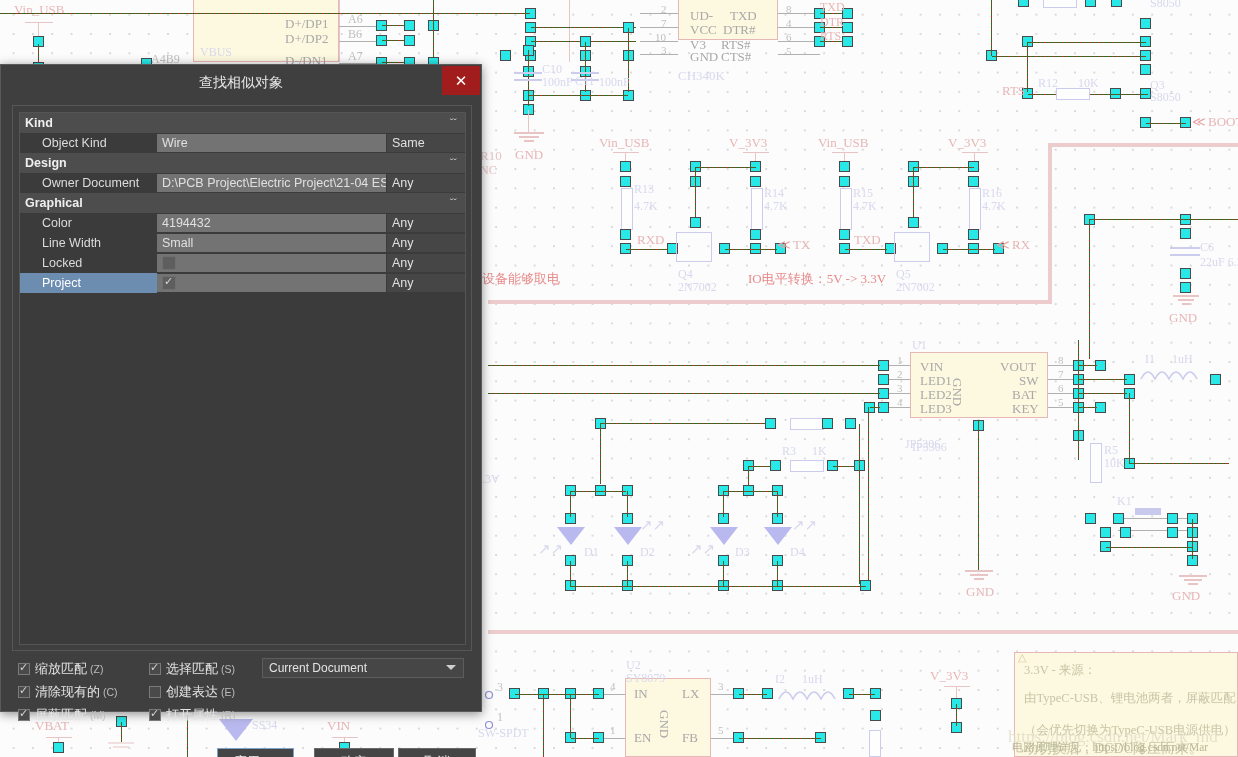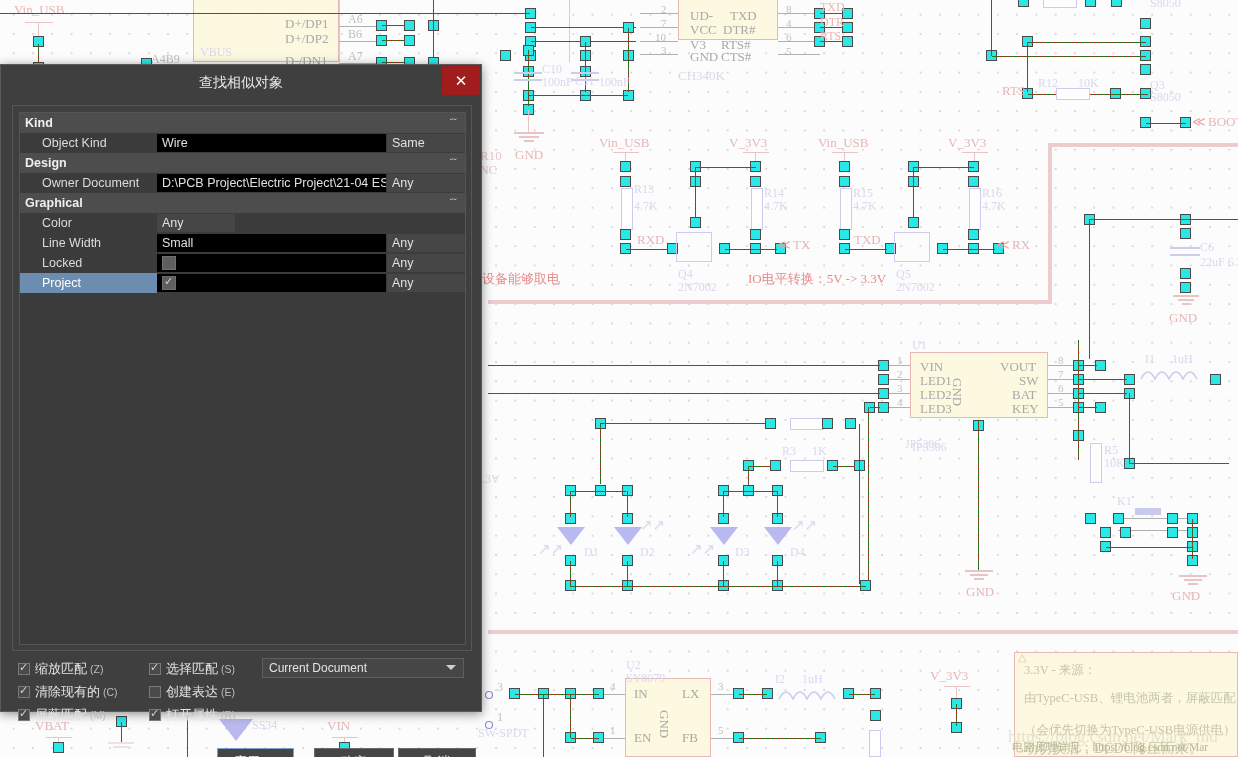--- a/index.html
+++ b/index.html
@@ -71,21 +71,21 @@
     background:#3b3b3b;border:1px solid #555;box-sizing:border-box;overflow:hidden;}
 
   .grow{display:flex;height:20px;align-items:stretch;font-size:12.5px;}
   .grow.cat{background:#4d4d4d;}
   .grow.item{background:#3b3b3b;}
   .gc-name{width:137px;color:#e2e2e2;padding-left:4px;box-sizing:border-box;
     display:flex;align-items:center;}
   .grow.cat .gc-name{font-weight:bold;color:#efefef;padding-left:5px;}
   .grow.item .gc-name{padding-left:22px;color:#dcdcdc;}
   .gc-val{flex:1;color:#e0e0e0;display:flex;align-items:center;padding-left:5px;
-    box-sizing:border-box;background:#000000;margin:1px 1px 1px 0;overflow:hidden;
+    box-sizing:border-box;background:#737373;margin:1px 1px 1px 0;overflow:hidden;
     white-space:nowrap;}
   .grow.cat .gc-val{background:transparent;margin:0;}
   .gc-mode{width:78px;color:#e0e0e0;display:flex;align-items:center;padding-left:5px;
     box-sizing:border-box;background:#464646;margin:1px 0;}
   .grow.cat .gc-mode{background:transparent;margin:0;justify-content:flex-end;
     padding-right:8px;color:#cfcfcf;font-size:11px;}
   .grow.sel .gc-name{background:#6c8cb0;color:#fff;}
   .chip{width:14px;height:14px;background:#5e5e5e;border:1px solid #6f6f6f;
     box-sizing:border-box;display:inline-block;}
   .chip.checked{position:relative;}
@@ -671,20 +671,21 @@
           <div class="gc-val">D:\PCB Project\Electric Project\21-04 ESP32-DI</div>
           <div class="gc-mode">Any</div>
         </div>
         <div class="grow cat">
           <div class="gc-name">Graphical</div>
           <div class="gc-val"></div>
           <div class="gc-mode">ˇˇ</div>
         </div>
         <div class="grow item">
           <div class="gc-name">Color</div>
+          <div class="gc-val">4194432</div>
           <div class="gc-mode">Any</div>
         </div>
         <div class="grow item">
           <div class="gc-name">Line Width</div>
           <div class="gc-val">Small</div>
           <div class="gc-mode">Any</div>
         </div>
         <div class="grow item">
           <div class="gc-name">Locked</div>
           <div class="gc-val">

